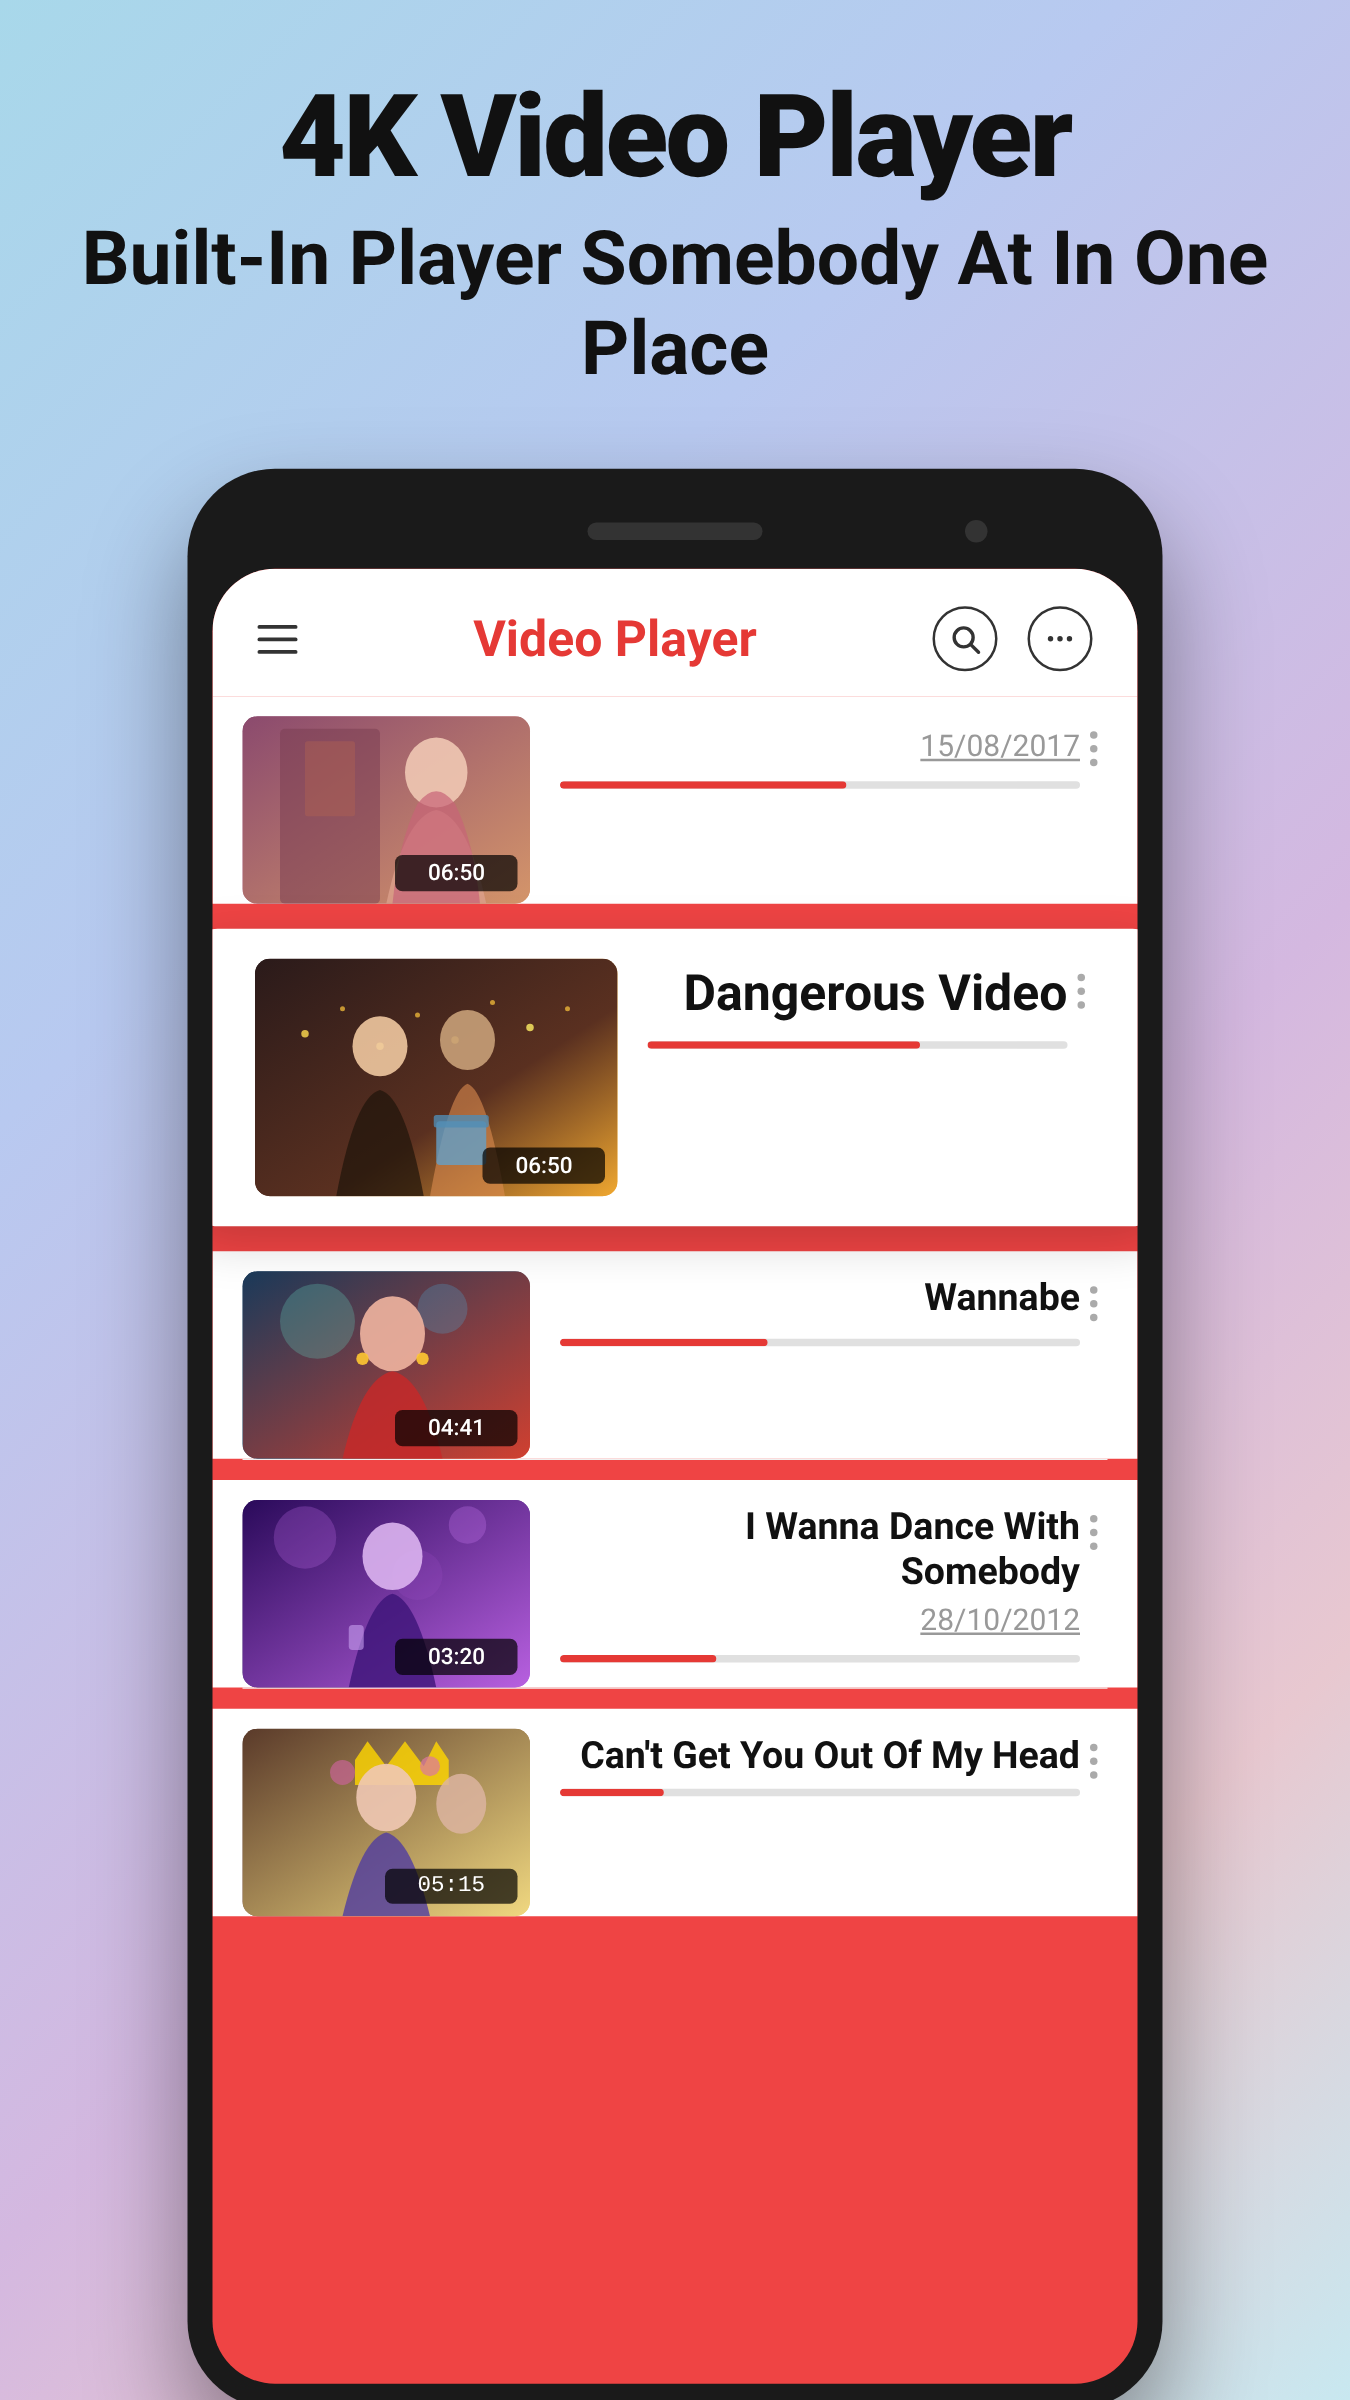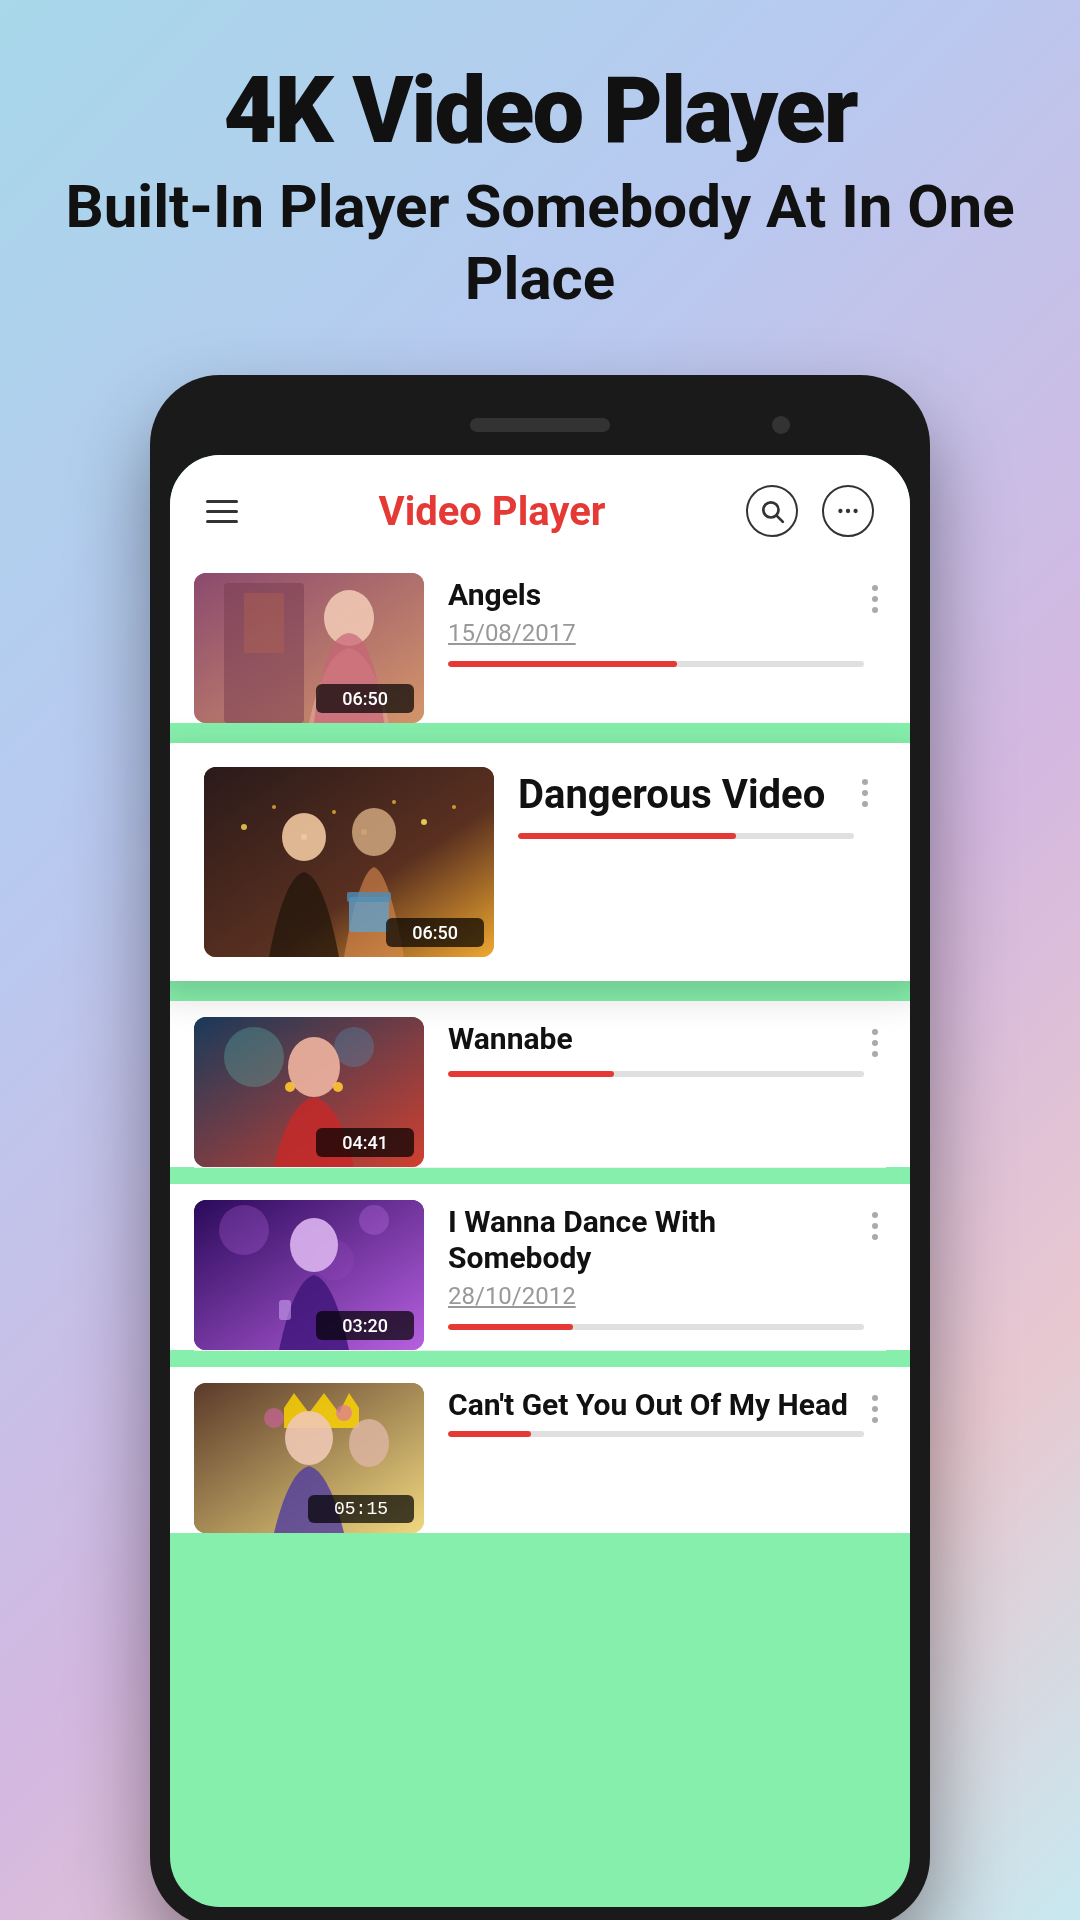--- a/index.html
+++ b/index.html
@@ -68,24 +68,25 @@
     .phone-camera {
       width: 18px;
       height: 18px;
       background: #333;
       border-radius: 50%;
       position: absolute;
       right: 120px;
     }
 
     .phone-screen {
-      background: #86efac;
+      background: #ef4444;
       border-radius: 50px;
       overflow: hidden;
       height: 1452px;
+      text-align: right;
     }
 
     .app-header {
       display: flex;
       align-items: center;
       justify-content: space-between;
       padding: 30px 36px 20px;
       background: #fff;
     }
 
@@ -328,21 +329,20 @@
               <rect x="50" y="20" width="40" height="60" fill="rgba(180,100,80,0.4)" rx="2"></rect>
 
               <ellipse cx="155" cy="45" rx="25" ry="28" fill="rgba(240,200,180,0.9)"></ellipse>
               <path d="M 115 150 Q 130 80 155 75 Q 180 80 195 150 Z" fill="rgba(220,160,140,0.8)"></path>
               <path d="M 140 70 Q 155 50 170 70 Q 185 100 190 150 L 120 150 Q 125 100 140 70 Z" fill="rgba(200,100,120,0.7)"></path>
             </svg>
             <div class="duration-badge">06:50</div>
           </div>
         </div>
         <div class="video-info">
-          <div class="video-title">Angels</div>
           <div class="video-date">15/08/2017</div>
           <div class="progress-bar">
             <div class="progress-fill" style="width:55%"></div>
           </div>
         </div>
         <div class="more-btn">
           <div class="dots-icon">
             <span></span>
               <span></span>
               <span></span>

